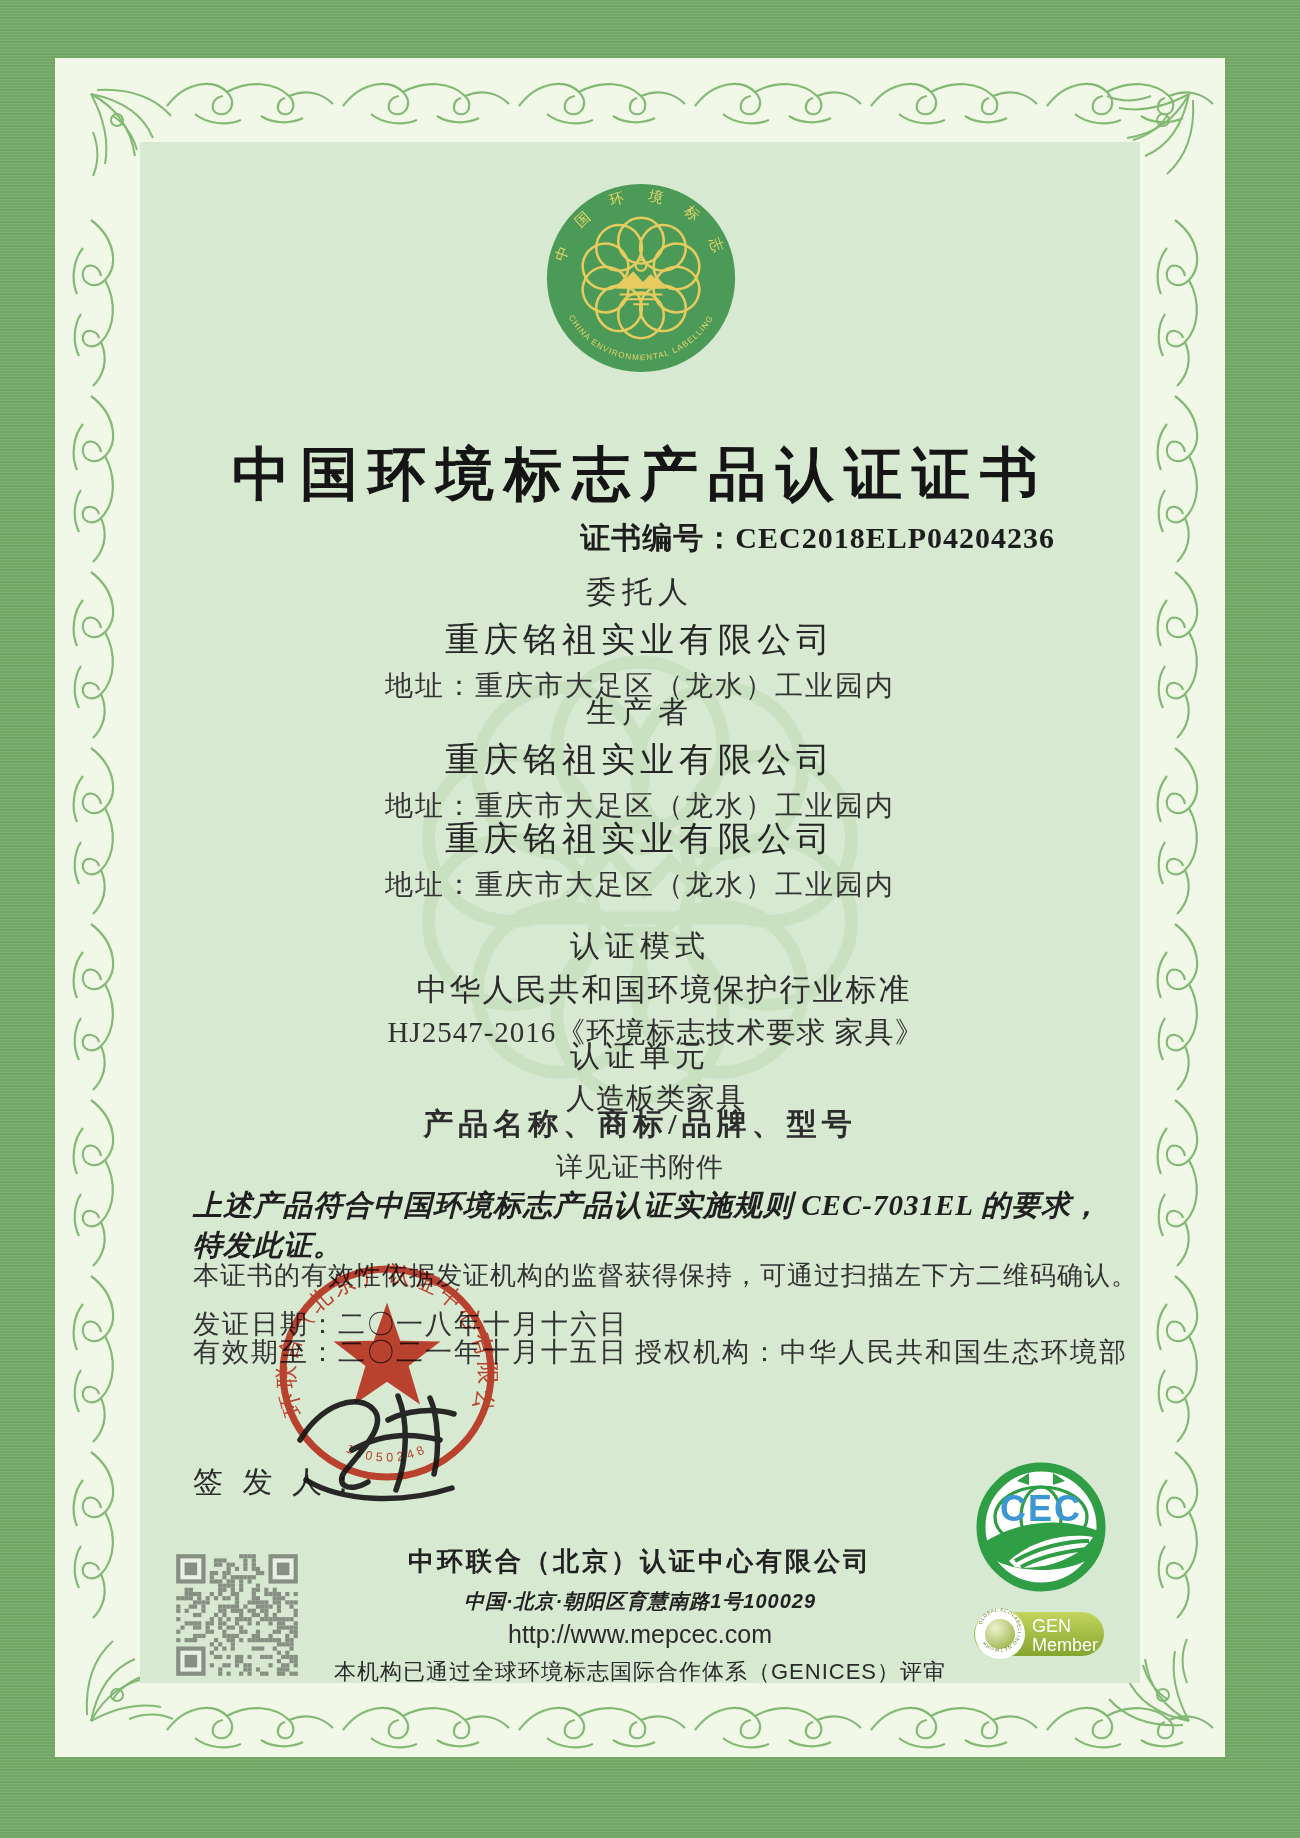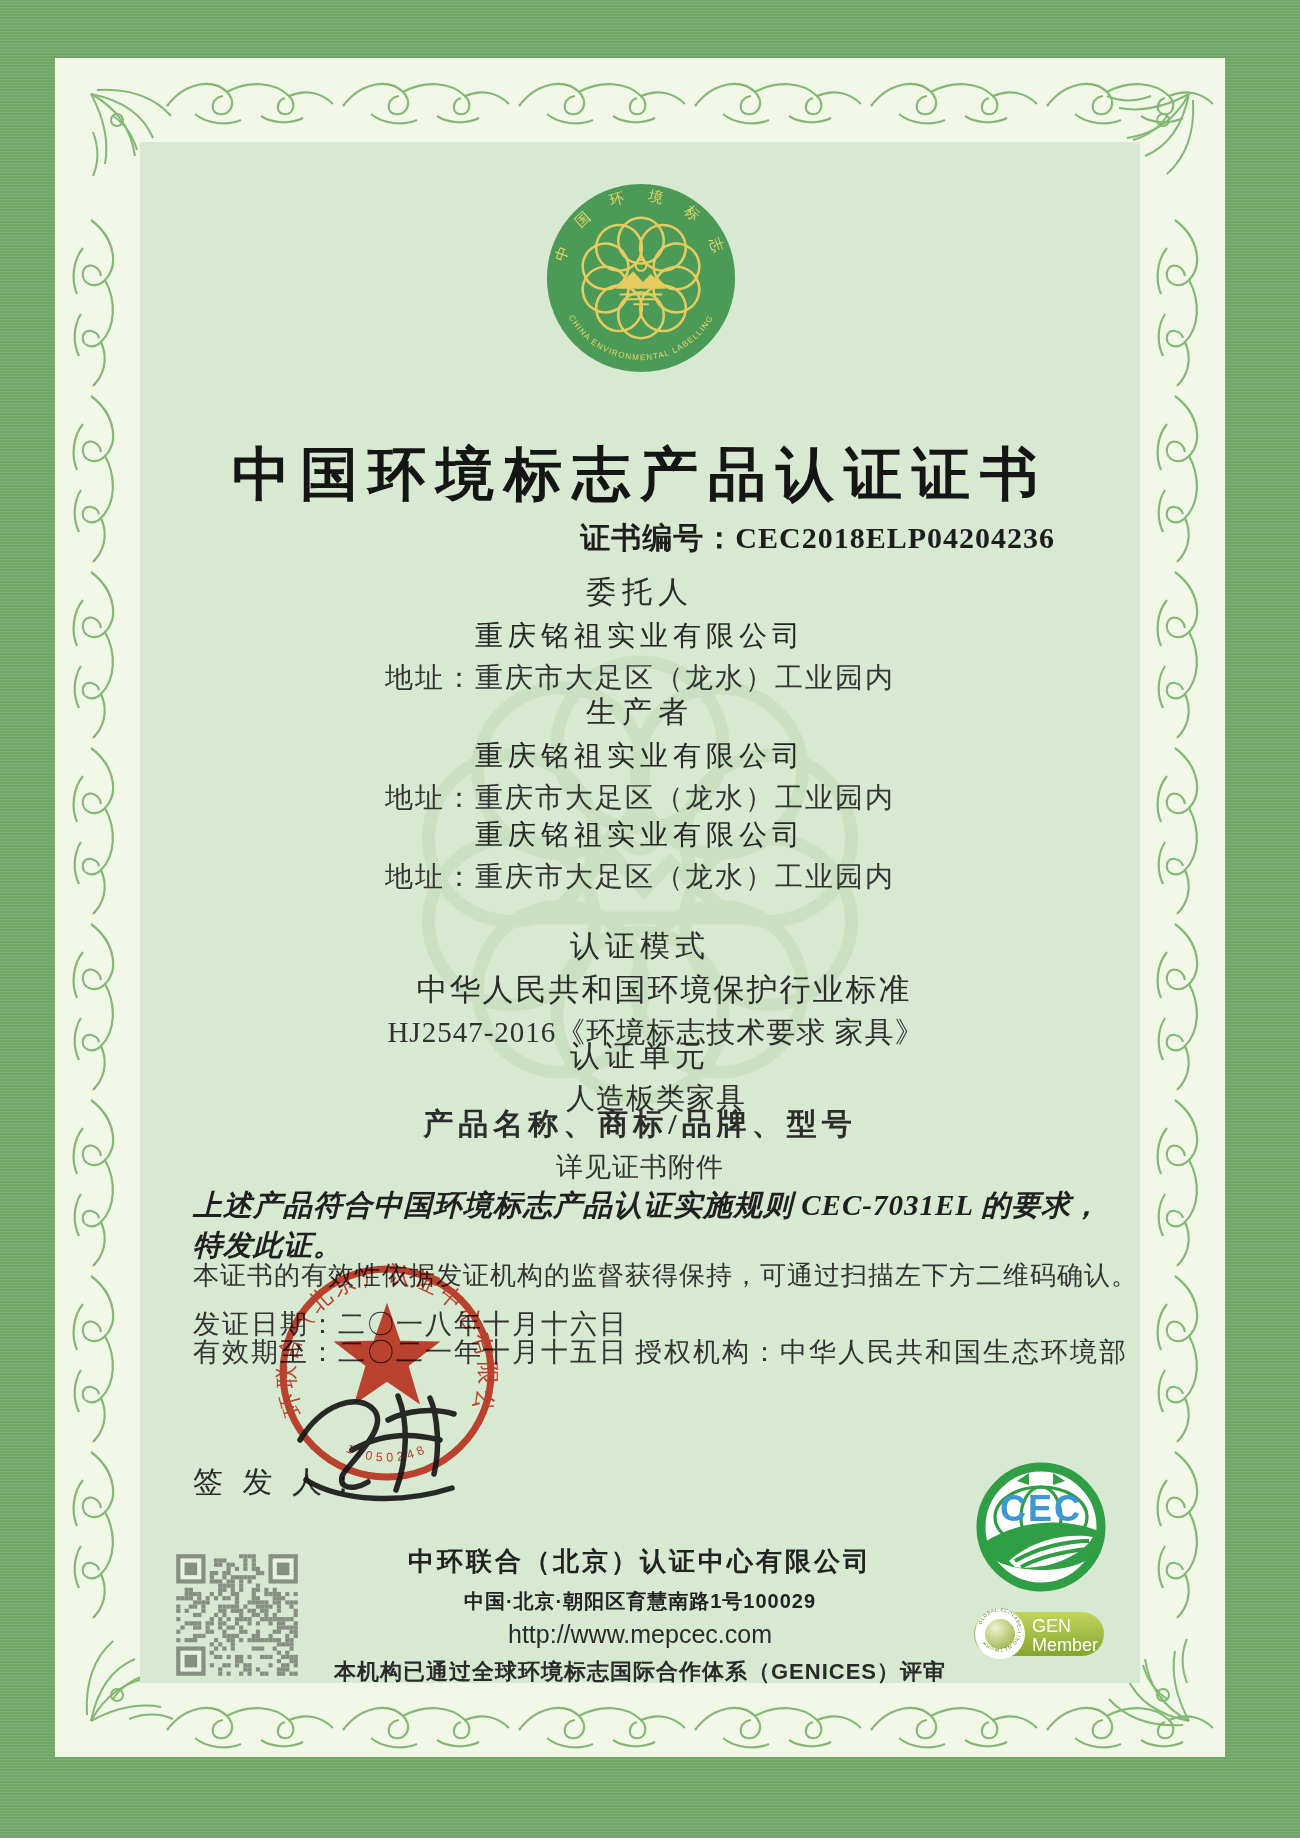--- a/index.html
+++ b/index.html
@@ -20,33 +20,33 @@
   }
   .content{position:absolute; left:0; top:0; width:1300px; height:1838px;}
   .abs{position:absolute;}
   .ctr{left:140px; width:1000px; text-align:center;}
   .title{
     font-size:58px; font-weight:800; letter-spacing:10px; color:#151515;
     font-family:"Liberation Serif", serif;
   }
   .certno{font-size:30px; font-weight:700; letter-spacing:1px; color:#1d1d1d;}
   .role{font-size:30px; letter-spacing:6px; color:#2c2c2c;}
-  .company{font-size:28px; letter-spacing:5px; color:#262626;text-align:center;}
+  .company{font-size:34px; letter-spacing:5px; color:#262626;text-align:center;}
   .addr{font-size:28px; letter-spacing:2px; color:#343434;}
   .h-line{font-size:30px; letter-spacing:5px; color:#2c2c2c;}
   .b-line{font-size:31px; letter-spacing:2px; color:#2c2c2c;padding-left:48px;}
   .s-line{font-size:29px; letter-spacing:1px; color:#303030;margin-left:32px;}
   .statement{font-size:29px; font-weight:700; letter-spacing:1px; color:#202020;font-style:italic;}
   .plain{font-size:26px; letter-spacing:1px; color:#333;}
   .datetxt{font-size:27px; letter-spacing:2px; color:#333;}
   .signer{font-size:30px; letter-spacing:6px; color:#2c2c2c;}
   .footer-org{font-size:26px; letter-spacing:3px; color:#222; font-family:"Liberation Sans", sans-serif; font-weight:700;}
-  .footer-addr{font-size:20px; letter-spacing:1px; color:#222; font-family:"Liberation Sans", sans-serif; font-weight:700;}
+  .footer-addr{font-size:20px; letter-spacing:1px; color:#222; font-family:"Liberation Sans", sans-serif; font-weight:700;font-style:italic;}
   .footer-web{font-size:25px; color:#2a2a2a; font-family:"Liberation Sans", sans-serif;}
-  .footer-gen{font-size:22px; letter-spacing:1px; color:#2a2a2a; font-family:"Liberation Sans", sans-serif; font-weight:700;}
+  .footer-gen{font-size:22px; letter-spacing:1px; color:#2a2a2a; font-family:"Liberation Sans", sans-serif; font-weight:400;}
   .stampwrap{mix-blend-mode:multiply; opacity:.93;}
 </style>
 </head>
 <body>
 
 <div class="page">
 
   <div class="band"></div>
 
   <svg id="border-svg" class="abs" style="left:55px;top:58px;" width="1170" height="1699" viewBox="0 0 1170 1699">

